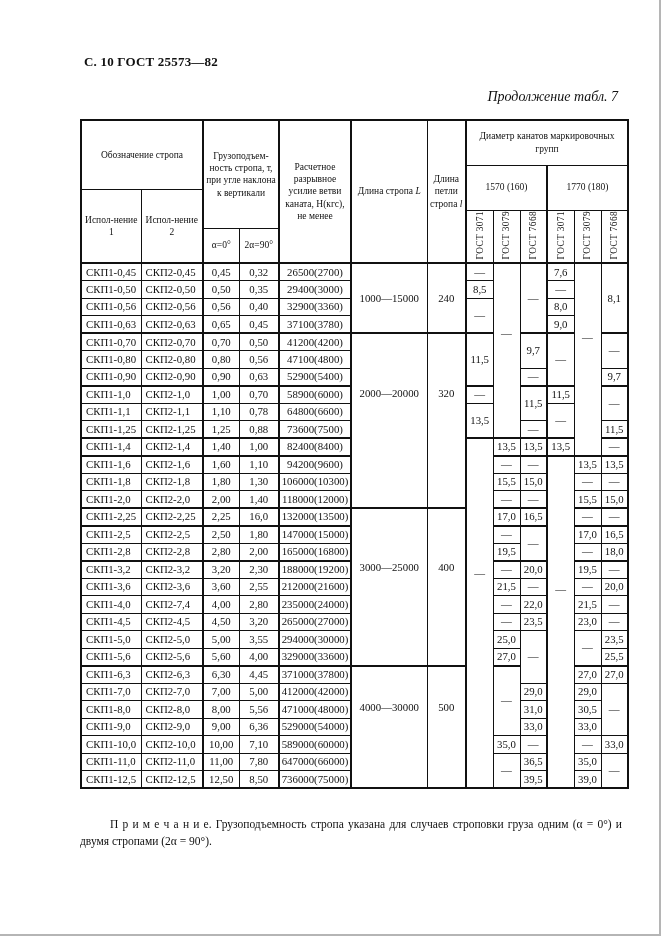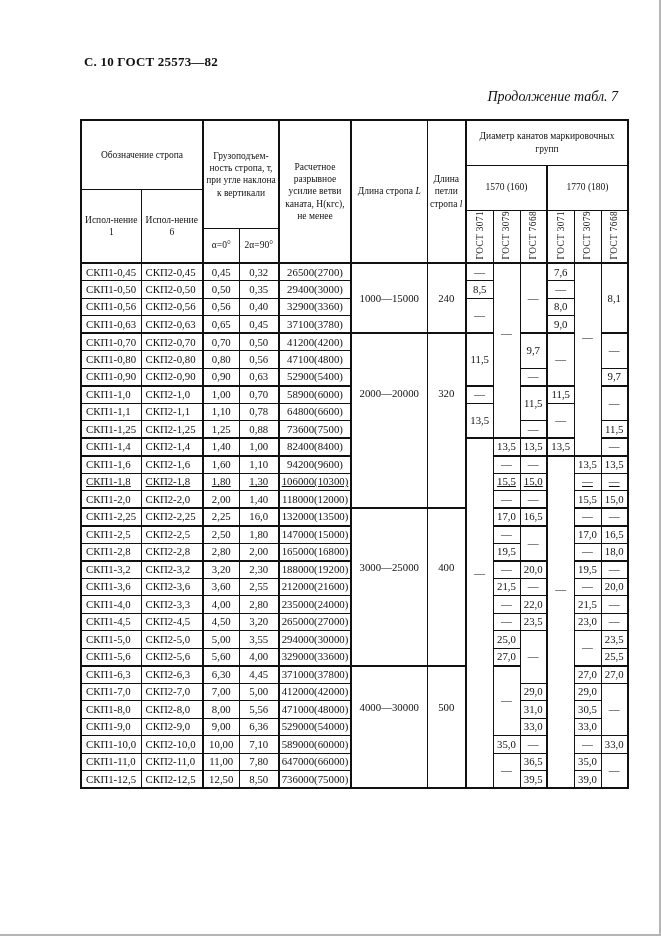--- a/index.html
+++ b/index.html
@@ -65,21 +65,21 @@
           <span class="sym">l</span>
         </td>
         <td colspan="6" class="bl2">Диаметр канатов маркировочных групп</td>
       </tr>
       <tr style="height:24px">
         <td colspan="3" rowspan="2" class="bl2">1570 (160)</td>
         <td colspan="3" rowspan="2" class="bl2">1770 (180)</td>
       </tr>
       <tr style="height:21px">
         <td rowspan="3" class="hbb">Испол-нение 1</td>
-        <td rowspan="3" class="hbb">Испол-нение 6</td>
+        <td rowspan="3" class="hbb">Испол-нение 2</td>
       </tr>
       <tr style="height:18px">
         <td rowspan="2" class="rot bl2 hbb"><span>ГОСТ 3071</span></td>
         <td rowspan="2" class="rot hbb"><span>ГОСТ 3079</span></td>
         <td rowspan="2" class="rot hbb"><span>ГОСТ 7668</span></td>
         <td rowspan="2" class="rot bl2 hbb"><span>ГОСТ 3071</span></td>
         <td rowspan="2" class="rot hbb"><span>ГОСТ 3079</span></td>
         <td rowspan="2" class="rot hbb"><span>ГОСТ 7668</span></td>
       </tr>
       <tr style="height:35px">
@@ -204,21 +204,21 @@
           <td class="al">СКП2-1,6</td>
           <td class="bl2">1,60</td>
           <td class="">1,10</td>
           <td class="bl2">94200(9600)</td>
           <td class="">—</td>
           <td class="">—</td>
           <td rowspan="19" class="bl2 up64">—</td>
           <td class="">13,5</td>
           <td class="">13,5</td>
         </tr>
-        <tr style="height: 17.5px; text-decoration: underline;">
+        <tr style="height: 17.5px;">
           <td class="al">СКП1-1,8</td>
           <td class="al">СКП2-1,8</td>
           <td class="bl2">1,80</td>
           <td class="">1,30</td>
           <td class="bl2">106000(10300)</td>
           <td class="">15,5</td>
           <td class="">15,0</td>
           <td class="">—</td>
           <td class="">—</td>
         </tr>
@@ -284,21 +284,21 @@
           <td class="bl2">3,60</td>
           <td class="">2,55</td>
           <td class="bl2">212000(21600)</td>
           <td class="">21,5</td>
           <td class="">—</td>
           <td class="">—</td>
           <td class="">20,0</td>
         </tr>
         <tr style="height: 17.5px;">
           <td class="al">СКП1-4,0</td>
-          <td class="al">СКП2-3,3</td>
+          <td class="al">СКП2-7,4</td>
           <td class="bl2">4,00</td>
           <td class="">2,80</td>
           <td class="bl2">235000(24000)</td>
           <td class="">—</td>
           <td class="">22,0</td>
           <td class="">21,5</td>
           <td class="">—</td>
         </tr>
         <tr style="height: 17.5px; margin-left: 34px;">
           <td class="al">СКП1-4,5</td>
@@ -398,14 +398,18 @@
           <td class="al">СКП2-12,5</td>
           <td class="bl2">12,50</td>
           <td class="">8,50</td>
           <td class="bl2">736000(75000)</td>
           <td class="">39,5</td>
           <td class="">39,0</td>
         </tr>
       </tbody>
   </table>
 
+  <p class="note">
+    <span>П р и м е ч а н и е.</span>
+    <span>Грузоподъемность стропа указана для случаев строповки груза одним (α = 0°) и двумя стропами (2α = 90°).</span>
+  </p>
 
 </div>
 
 </body></html>

